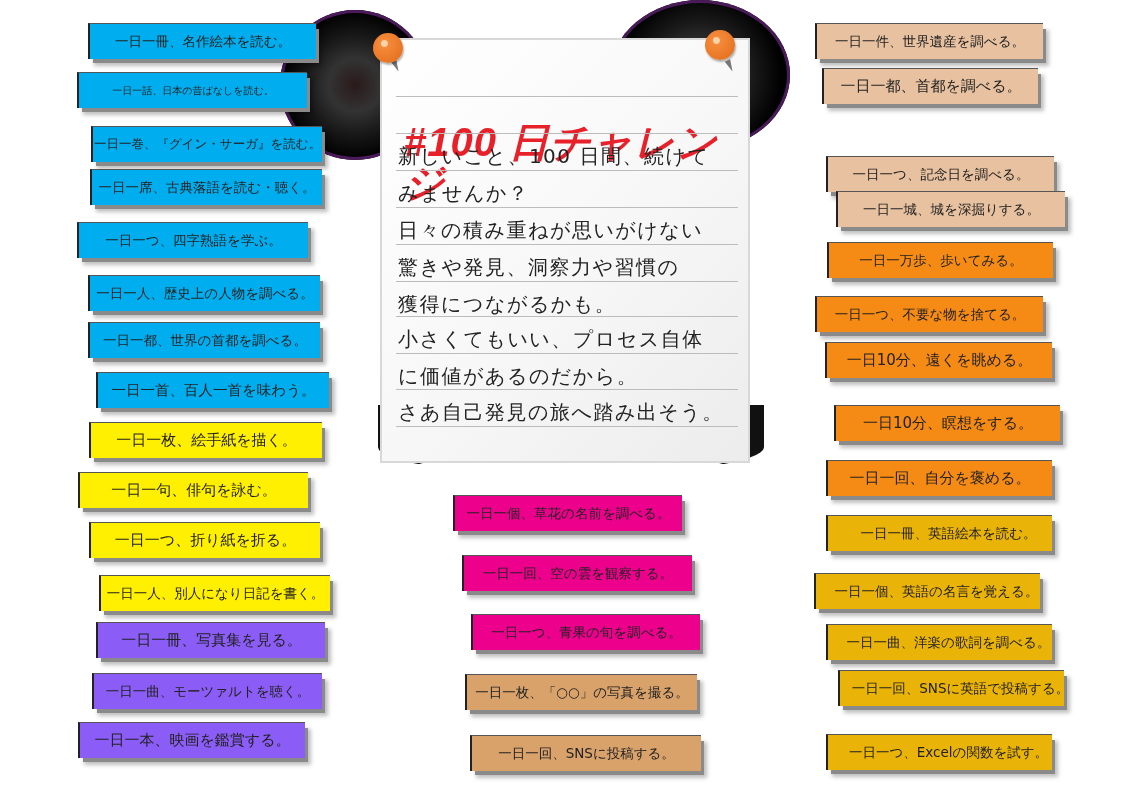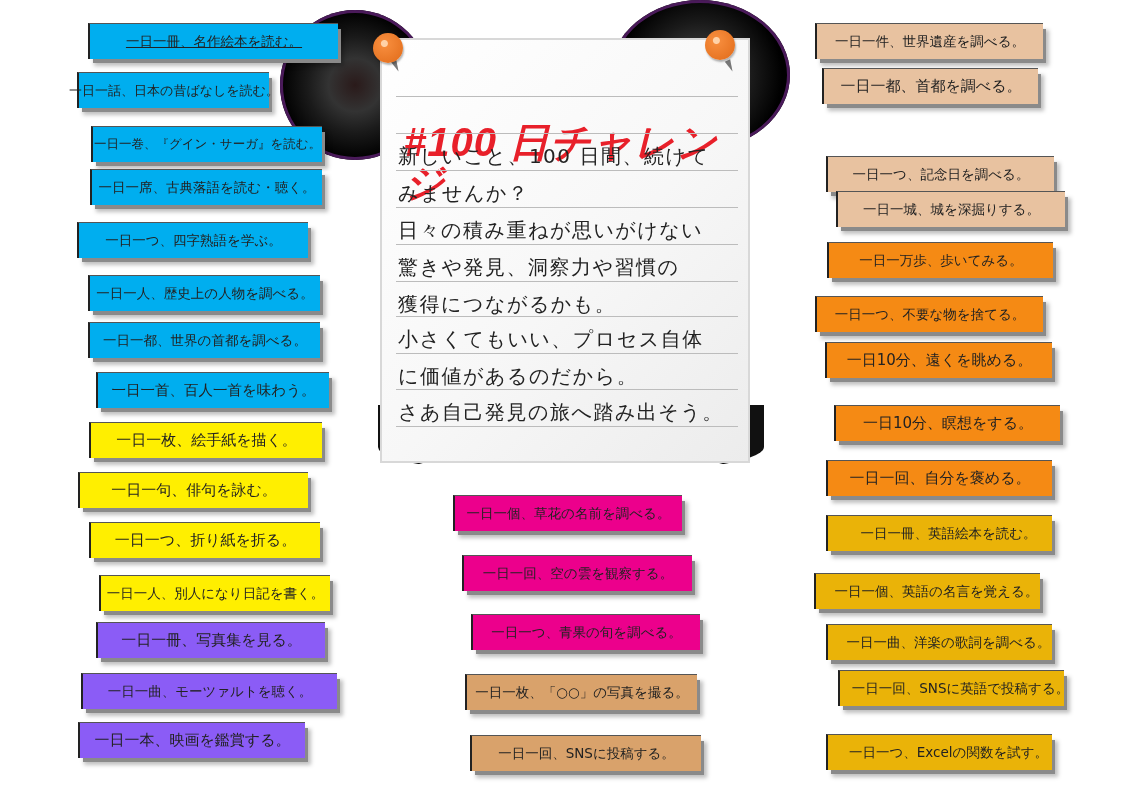--- a/index.html
+++ b/index.html
@@ -77,24 +77,24 @@
   <div class="memo-rule" style="top:349px"></div>
   <div class="memo-line" style="top:362px">さあ自己発見の旅へ踏み出そう。</div>
   <div class="memo-rule" style="top:386px"></div>
 </div>
 
 <div class="pin-tail" style="left:393px; top:60px; transform:rotate(-25deg);"></div>
 <div class="pin" style="left:373px; top:33px;"></div>
 <div class="pin-tail" style="left:727px; top:60px; transform:rotate(-25deg);"></div>
 <div class="pin" style="left:705px; top:30px;"></div>
 
-<div class="note blue" style="left:88px;  top:23px;  width:250px;text-decoration:underline;">
+<div class="note blue" style="left:88px;  top:23px;  width:228px;">
     <span>一日一冊、名作絵本を読む。</span>
   </div>
-<div class="note blue" style="left:77px;  top:72px;  width:192px; font-size:13px;">
+<div class="note blue" style="left:77px;  top:72px;  width:230px; font-size:10px;">
     <span>一日一話、日本の昔ばなしを読む。</span>
   </div>
 <div class="note blue" style="left:91px;  top:126px; width:231px; font-size:12.5px;">
     <span>一日一巻、『グイン・サーガ』を読む。</span>
   </div>
 <div class="note blue" style="left:90px;  top:169px; width:232px;">
     <span>一日一席、古典落語を読む・聴く。</span>
   </div>
 <div class="note blue" style="left:77px;  top:222px; width:231px;">
     <span>一日一つ、四字熟語を学ぶ。</span>
@@ -116,21 +116,21 @@
   </div>
 <div class="note yellow lg" style="left:89px; top:522px; width:231px;">
     <span>一日一つ、折り紙を折る。</span>
   </div>
 <div class="note yellow" style="left:99px;  top:575px; width:231px;">
     <span>一日一人、別人になり日記を書く。</span>
   </div>
 <div class="note green lg" style="left:96px; top:622px; width:229px;">
     <span>一日一冊、写真集を見る。</span>
   </div>
-<div class="note green" style="left:81px;  top:673px; width:256px;">
+<div class="note green" style="left:92px;  top:673px; width:230px;">
     <span>一日一曲、モーツァルトを聴く。</span>
   </div>
 <div class="note green lg" style="left:78px; top:722px; width:227px;">
     <span>一日一本、映画を鑑賞する。</span>
   </div>
 
 <div class="note pink" style="left:453px; top:495px; width:229px;">
     <span>一日一個、草花の名前を調べる。</span>
   </div>
 <div class="note pink" style="left:462px; top:555px; width:230px;">

